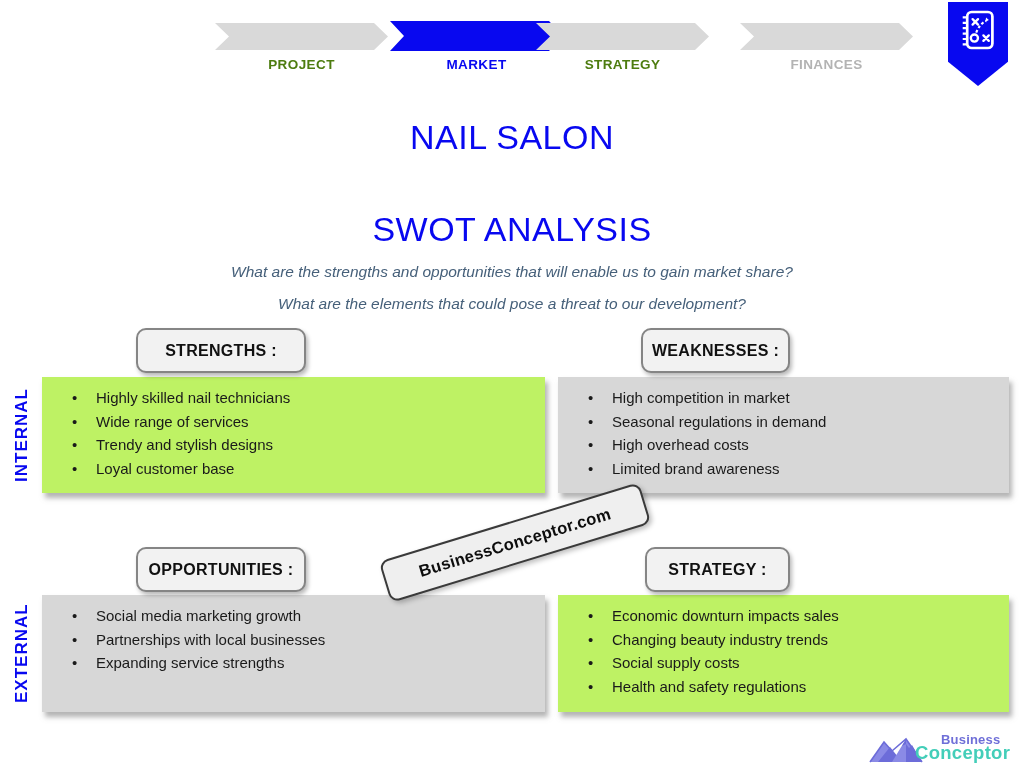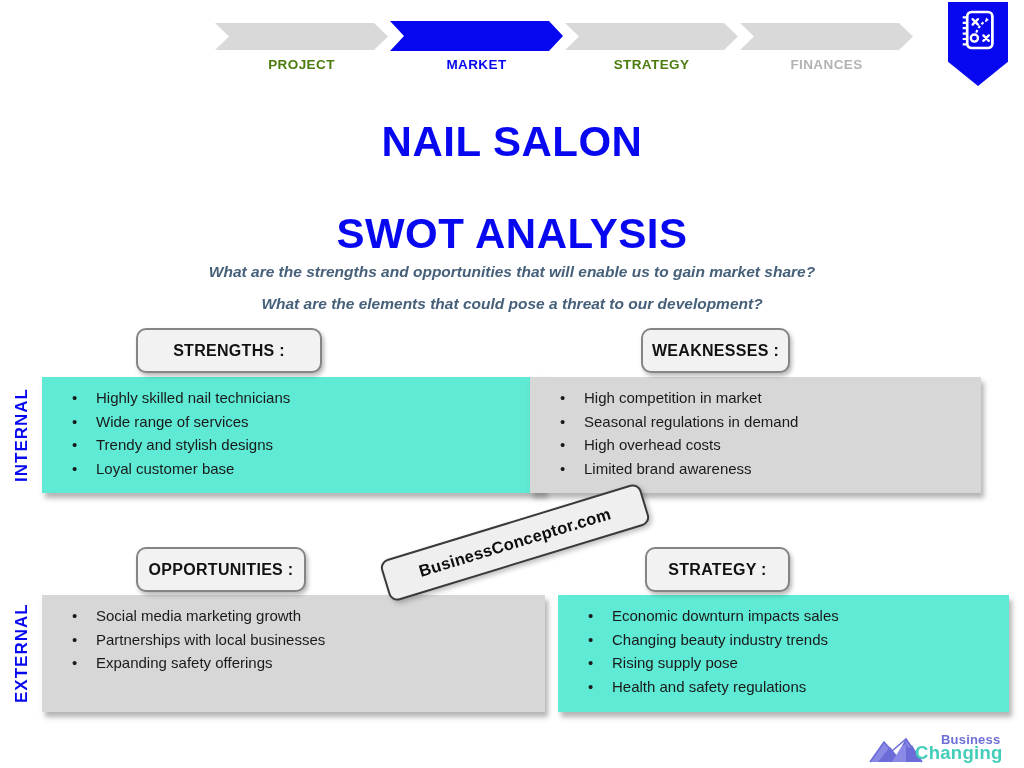--- a/index.html
+++ b/index.html
@@ -30,52 +30,52 @@
   .bookmark {
     position:absolute; left:948px; top:2px; width:60px; height:84px;
     background:#0808f0;
     clip-path: polygon(0 0, 100% 0, 100% 71%, 50% 100%, 0 71%);
   }
   .bookmark svg { display:block; margin:7px auto 0 auto; }
 
   
   .title, .subtitle {
     position:absolute; left:0; width:1024px; text-align:center;
-    color:#0808f0; font-weight:bold; font-size:42px; letter-spacing:.5px;
+    color:#0808f0; font-weight:normal; font-size:34px; letter-spacing:.5px;
   }
   .title { top:118px; }
   .subtitle { top:210px; }
   .question {
     position:absolute; left:0; width:1024px; text-align:center;
-    font-style:italic; font-size:15.5px; color:#46607a;font-weight:bold;
+    font-style:italic; font-size:15.5px; color:#46607a;
   }
   .q1 { top:263px; }
   .q2 { top:295px; }
 
   
   .q-header {
     position:absolute; height:45px;
     background:#f2f2f2; border:2px solid #858585; border-radius:10px;
     box-shadow:2px 3px 4px rgba(0,0,0,.28);
     display:flex; align-items:center; justify-content:center;
     font-weight:bold; font-size:16px; color:#111; letter-spacing:.3px;
     z-index:2;
   }
-  .qh-strengths     { left:136px; top:328px; width:186px; }
+  .qh-strengths     { left:136px; top:328px; width:170px; }
   .qh-weaknesses    { left:641px; top:328px; width:149px; }
   .qh-opportunities { left:136px; top:547px; width:170px; }
   .qh-threats       { left:645px; top:547px; width:145px; }
 
   .q-body {
     position:absolute; box-shadow:3px 5px 5px rgba(105,105,105,.5); z-index:1;
   }
-  .blue-box { background:#5eead4; }
+  .blue-box { background:#bef264; }
   .gray-box { background:#d7d7d7; }
   .qb-strengths     { left:42px;  top:377px; width:503px; height:116px; }
-  .qb-weaknesses    { left:530px; top:377px; width:451px; height:116px; }
+  .qb-weaknesses    { left:558px; top:377px; width:451px; height:116px; }
   .qb-opportunities { left:42px;  top:595px; width:503px; height:117px; }
   .qb-threats       { left:558px; top:595px; width:451px; height:117px; }
 
   .q-body ul { list-style:none; margin:0; padding:9px 6px 0 0; }
   .q-body li {
     position:relative; padding-left:54px; font-size:15px;
     line-height:23.6px; color:#1a1a1a;
   }
   .q-body li::before { content:"\2022"; position:absolute; left:30px; }
 
@@ -118,21 +118,21 @@
 <div id="slide">
 
   <div class="nav-step dark" style="left:215px">
     <div class="chev"></div>
     <div class="nav-label">PROJECT</div>
   </div>
   <div class="nav-step active" style="left:390px">
     <div class="chev"></div>
     <div class="nav-label">MARKET</div>
   </div>
-  <div class="nav-step dark" style="left:565px">
+  <div class="nav-step dark" style="left:536px">
     <div class="chev"></div>
     <div class="nav-label">STRATEGY</div>
   </div>
   <div class="nav-step" style="left:740px">
     <div class="chev"></div>
     <div class="nav-label">FINANCES</div>
   </div>
 
   <div class="bookmark">
     <span>
@@ -179,41 +179,41 @@
       <li>High competition in market</li>
       <li>Seasonal regulations in demand</li>
       <li>High overhead costs</li>
       <li>Limited brand awareness</li>
     </ul>
   </div>
   <div class="q-body gray-box qb-opportunities">
     <ul>
       <li>Social media marketing growth</li>
       <li>Partnerships with local businesses</li>
-      <li>Expanding safety offerings</li>
+      <li>Expanding service strengths</li>
     </ul>
   </div>
   <div class="q-body blue-box qb-threats">
     <ul>
       <li>Economic downturn impacts sales</li>
       <li>Changing beauty industry trends</li>
-      <li>Rising supply pose</li>
+      <li>Social supply costs</li>
       <li>Health and safety regulations</li>
     </ul>
   </div>
 
   <div class="watermark">BusinessConceptor.com</div>
 
   <div class="logo">
     <span>
       <svg width="66" height="30" viewBox="0 0 66 30">
         <path d="M2 28 L16 8 L24 17 L30 28 Z" fill="#8a8ae6"></path>
         <path d="M10 28 L22 13 L34 28 Z" fill="#6c6cd9"></path>
         <path d="M24 28 L38 5 L54 28 Z" fill="#8a8ae6"></path>
         <path d="M38 5 L34 12 L38 10 L41 14 L44 11 L54 28 L38 28 Z" fill="#6c6cd9"></path>
         <path d="M2 28 L16 8 L24 17 L38 5 L54 28" fill="none" stroke="#6c6cd9" stroke-width="1.6"></path>
       </svg>
     </span>
     <div class="logo-business">Business</div>
-    <div class="logo-conceptor">Changing</div>
+    <div class="logo-conceptor">Conceptor</div>
   </div>
 
 </div>
 
 </body></html>

